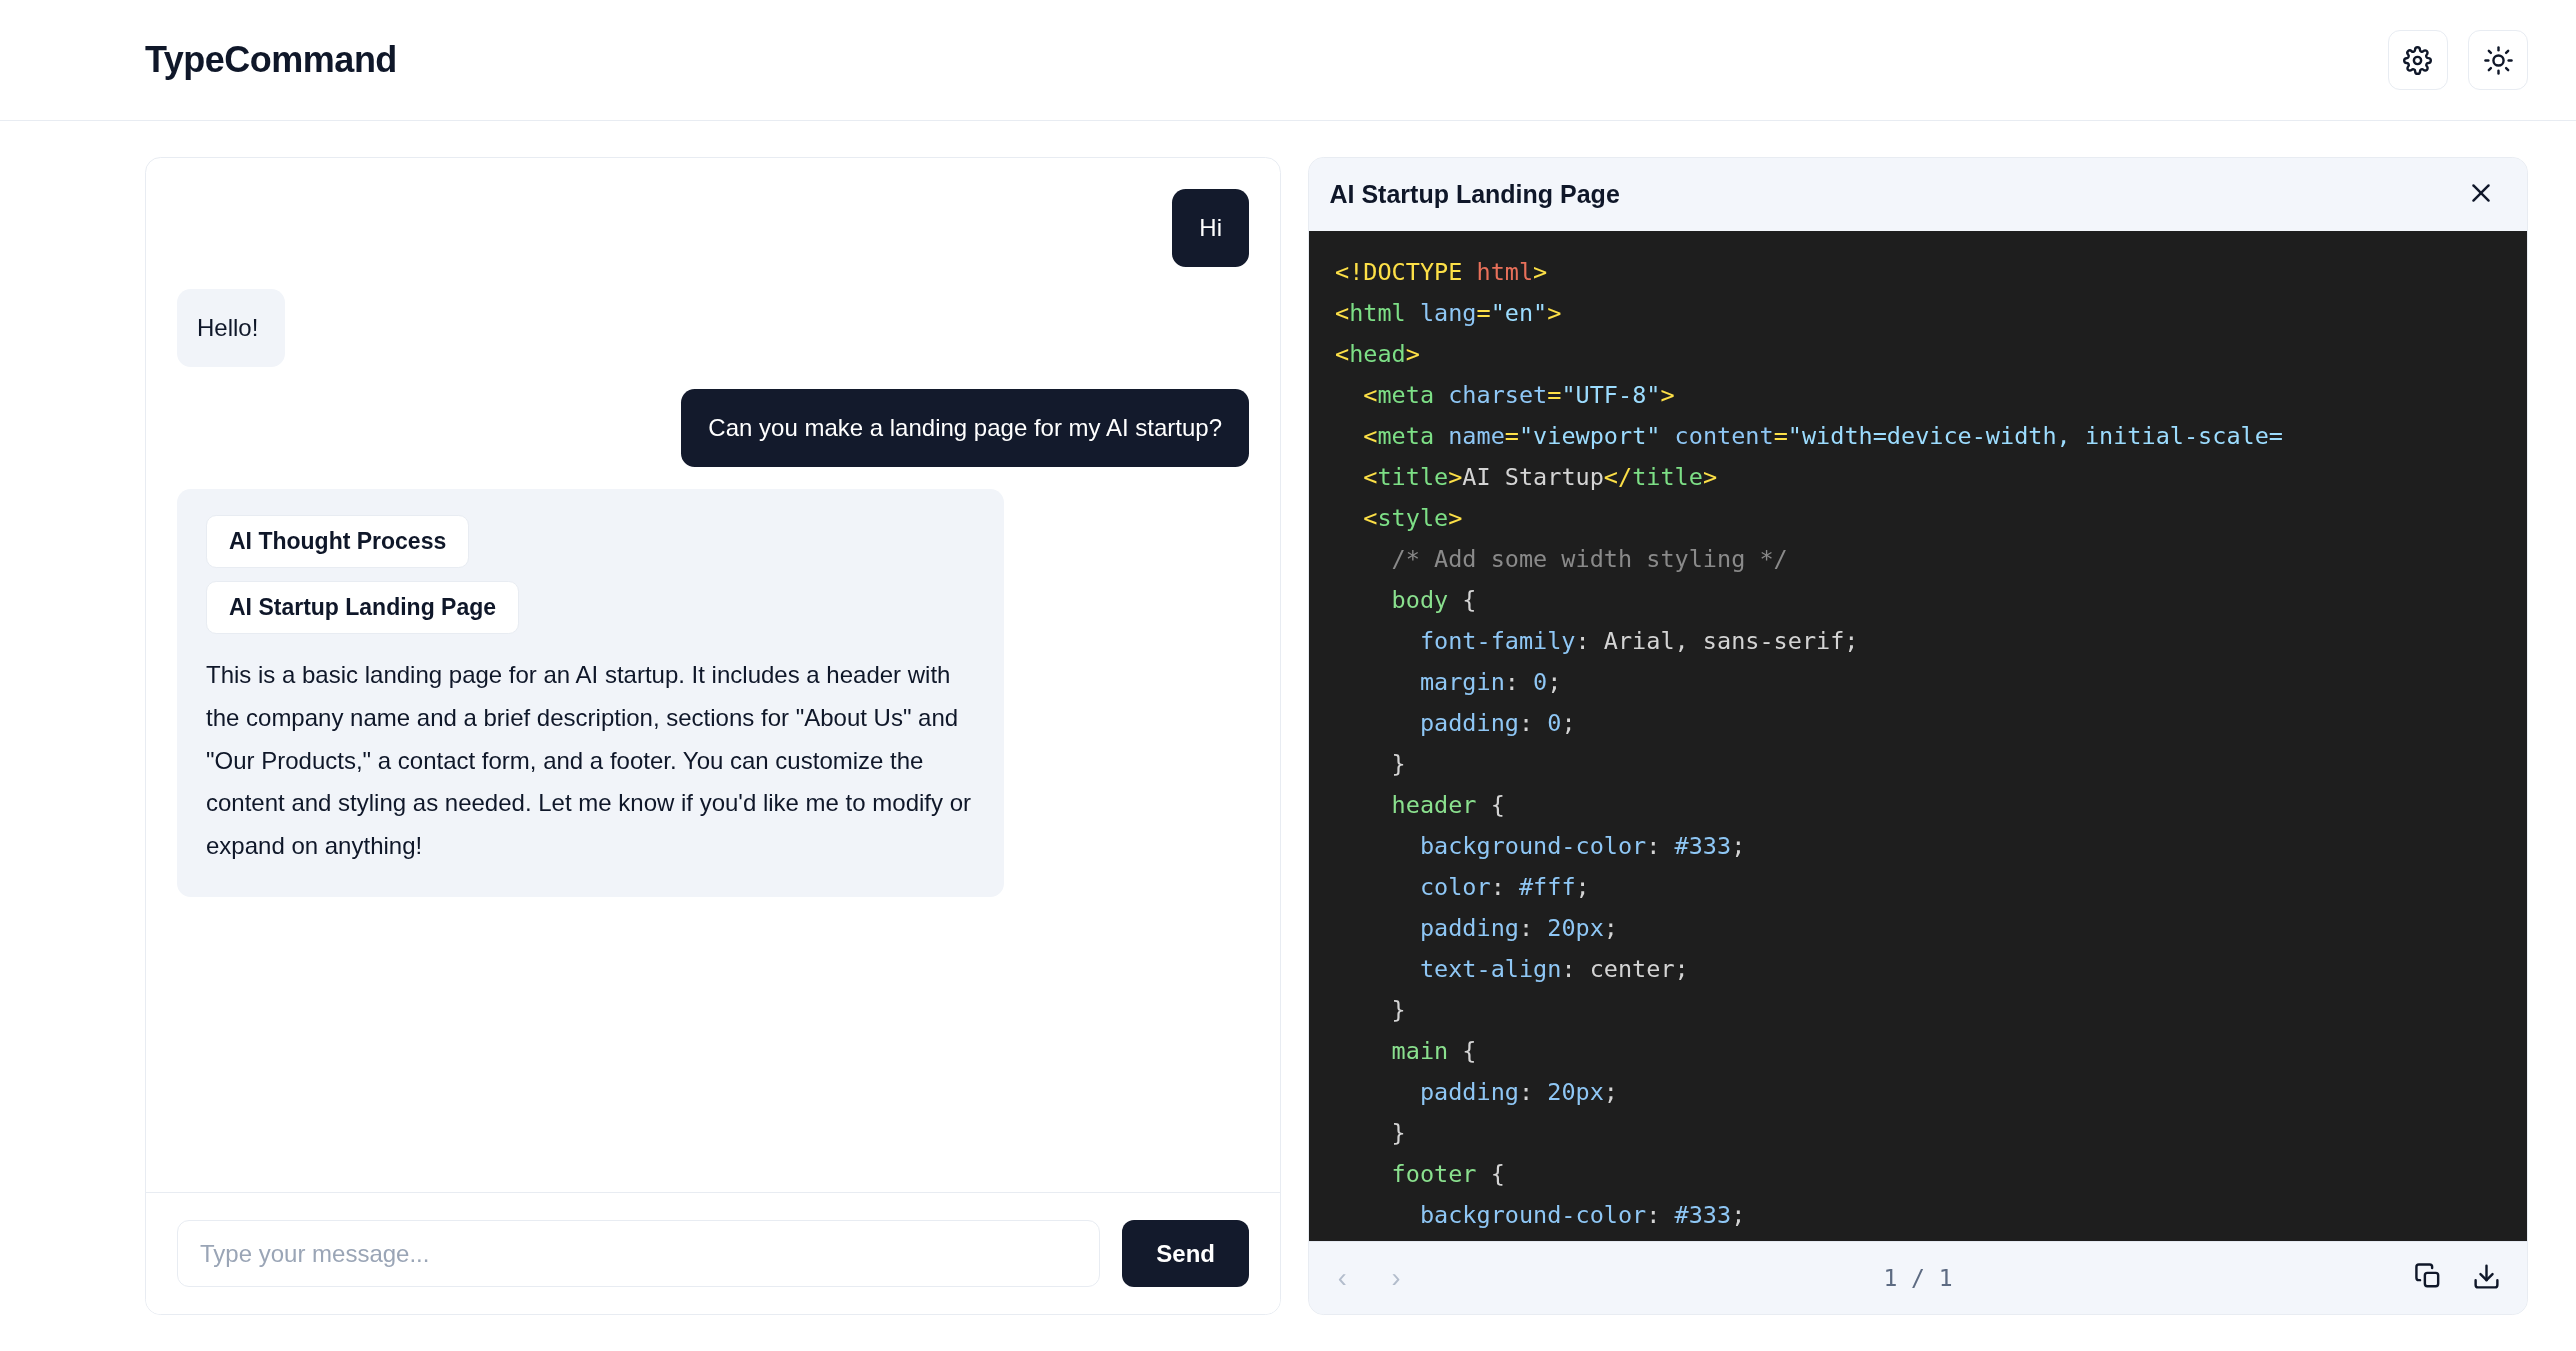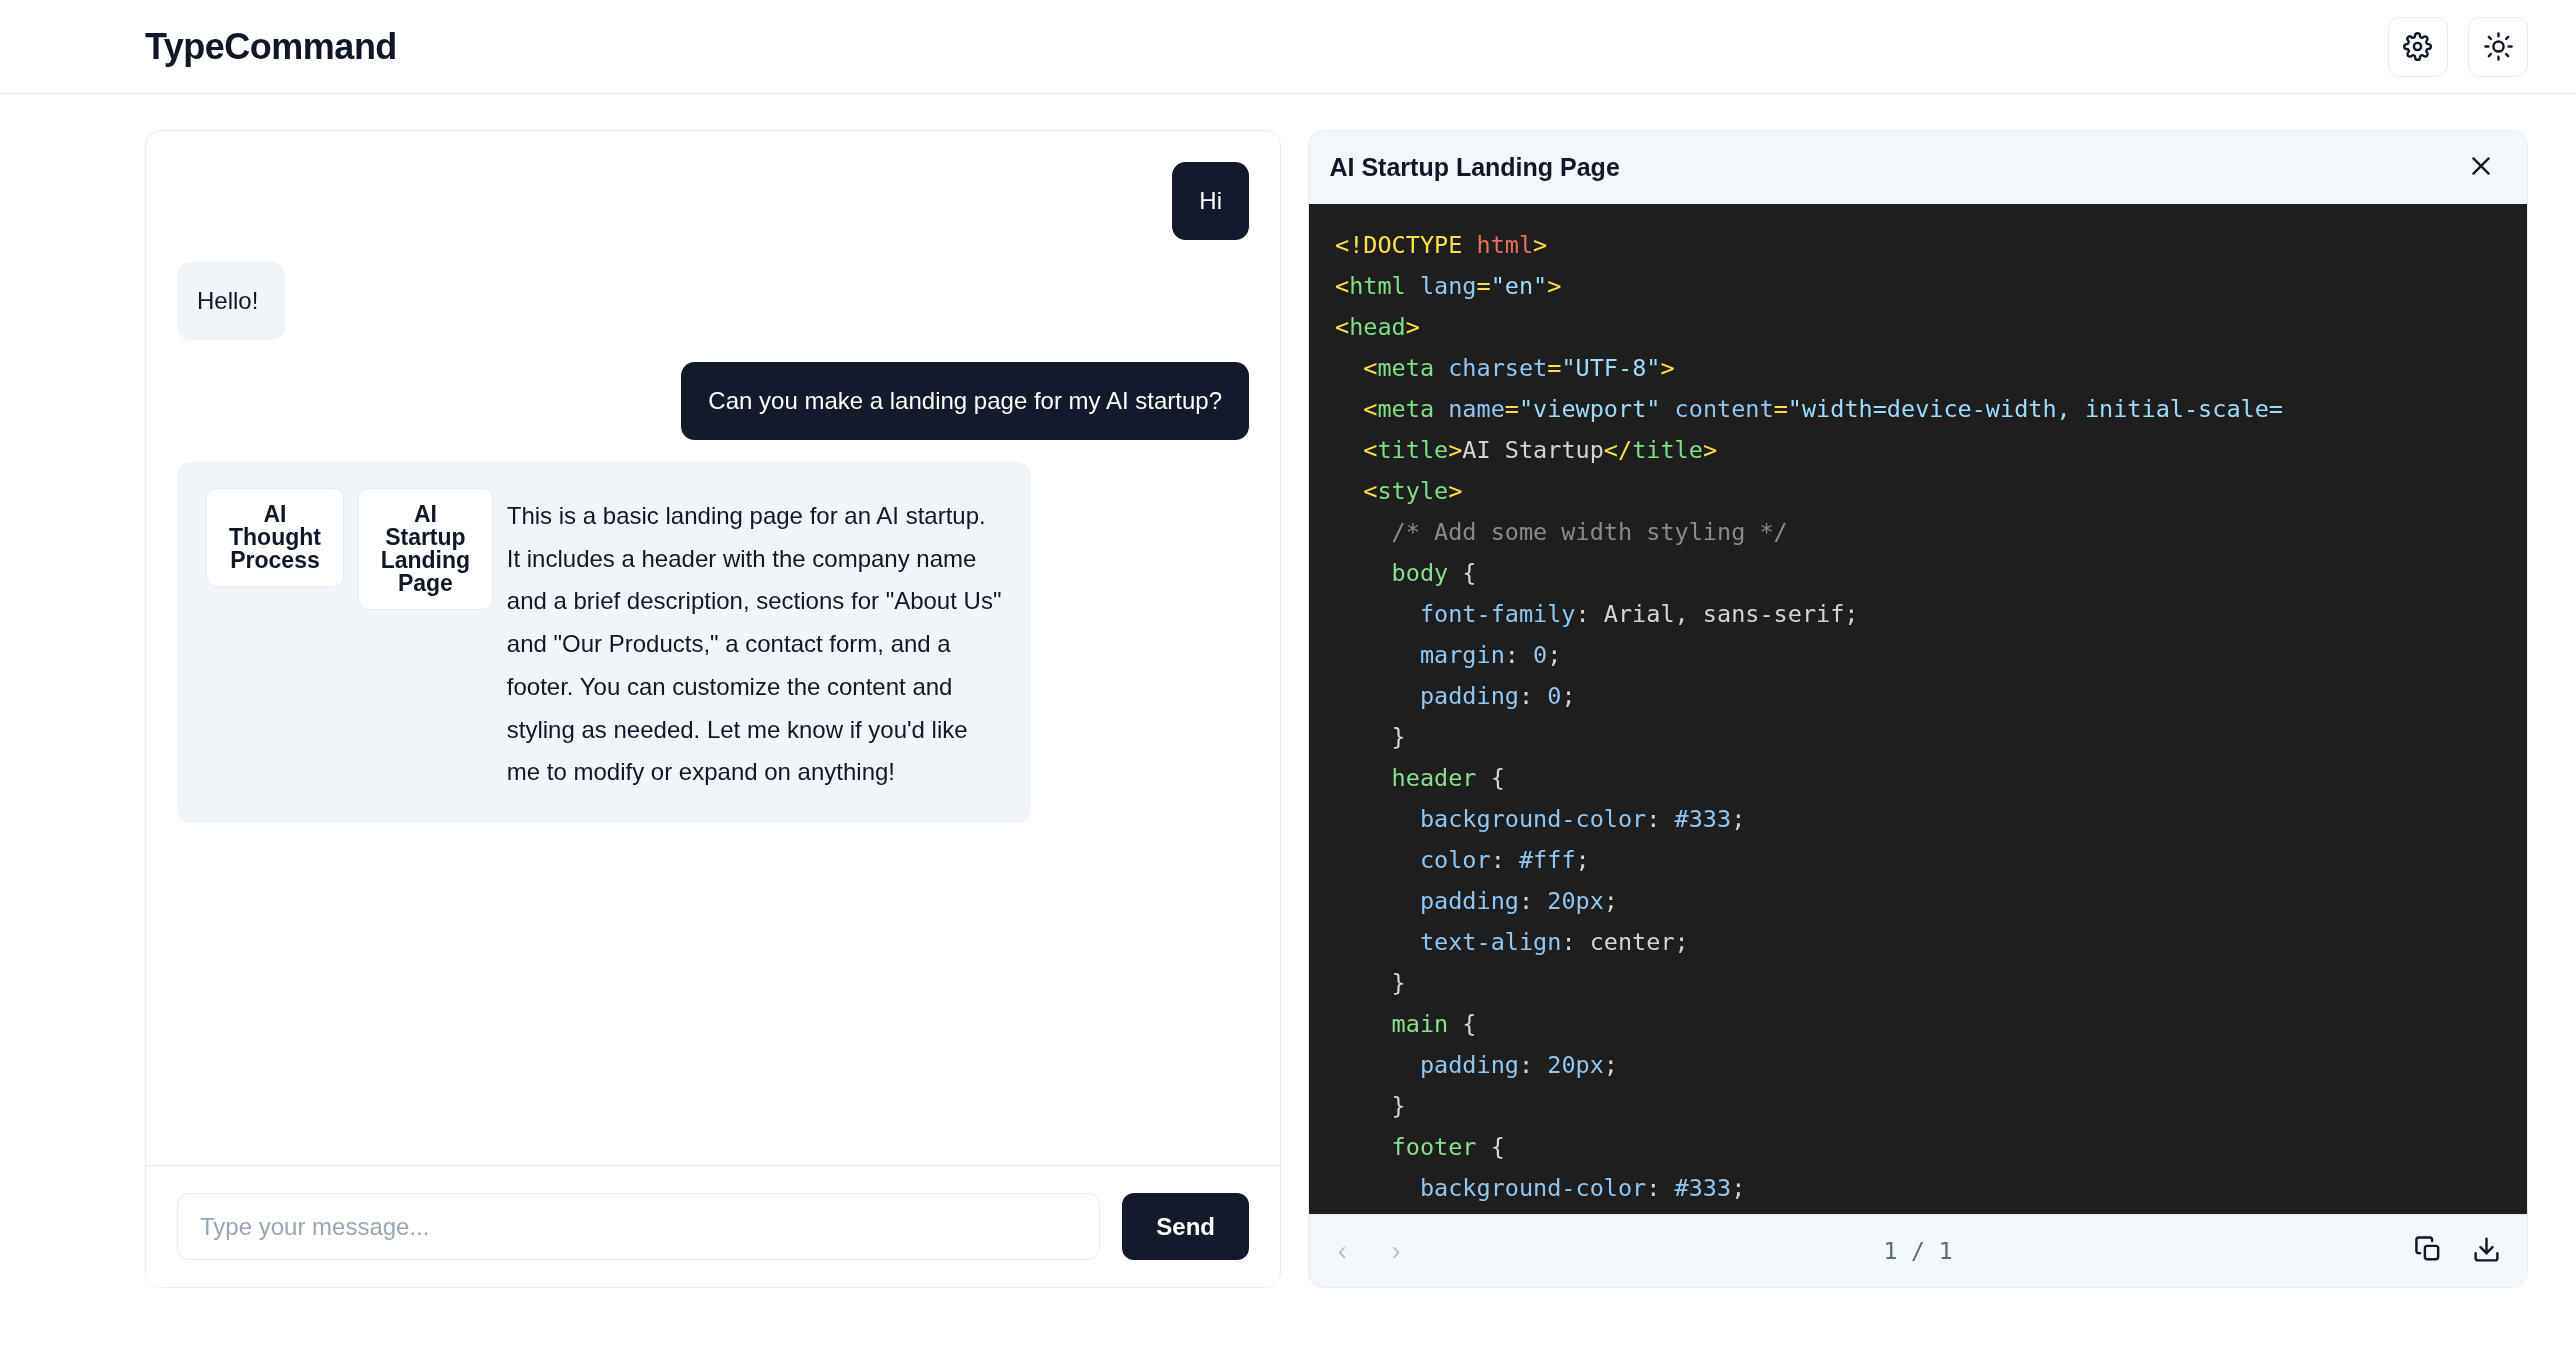--- a/index.html
+++ b/index.html
@@ -6,21 +6,21 @@
   html, body {
     margin: 0; padding: 0;
     width: 2576px; height: 1351px;
     background: #ffffff;
     font-family: "Liberation Sans", sans-serif;
     overflow: hidden;
   }
 
   
   .topbar {
-    height: 94px;
+    height: 121px;
     width: 100%;
     background: #ffffff;
     border-bottom: 1.7px solid #e8ecf2;
     display: flex;
     align-items: center;
     justify-content: space-between;
     padding: 0 48px 0 145px;
   }
   .brand {
     font-size: 36px;
@@ -85,21 +85,21 @@
     background: #f1f4f9;
     color: #0f1729;
     padding-left: 20px;
   }
   .bubble.ai-rich {
     background: #f1f4f9;
     color: #0f1729;
     max-width: 854px;
     padding: 26px 29px 29px 29px;
     display: flex;
-    flex-direction: row;
+    flex-direction: column;
     align-items: flex-start;
     gap: 13.7px;
   }
   .chip {
     background: #ffffff;
     border: 1.7px solid #e8ecf2;
     border-radius: 10.2px;
     padding: 13.7px 22px;
     font-size: 23px;
     font-weight: 700;

